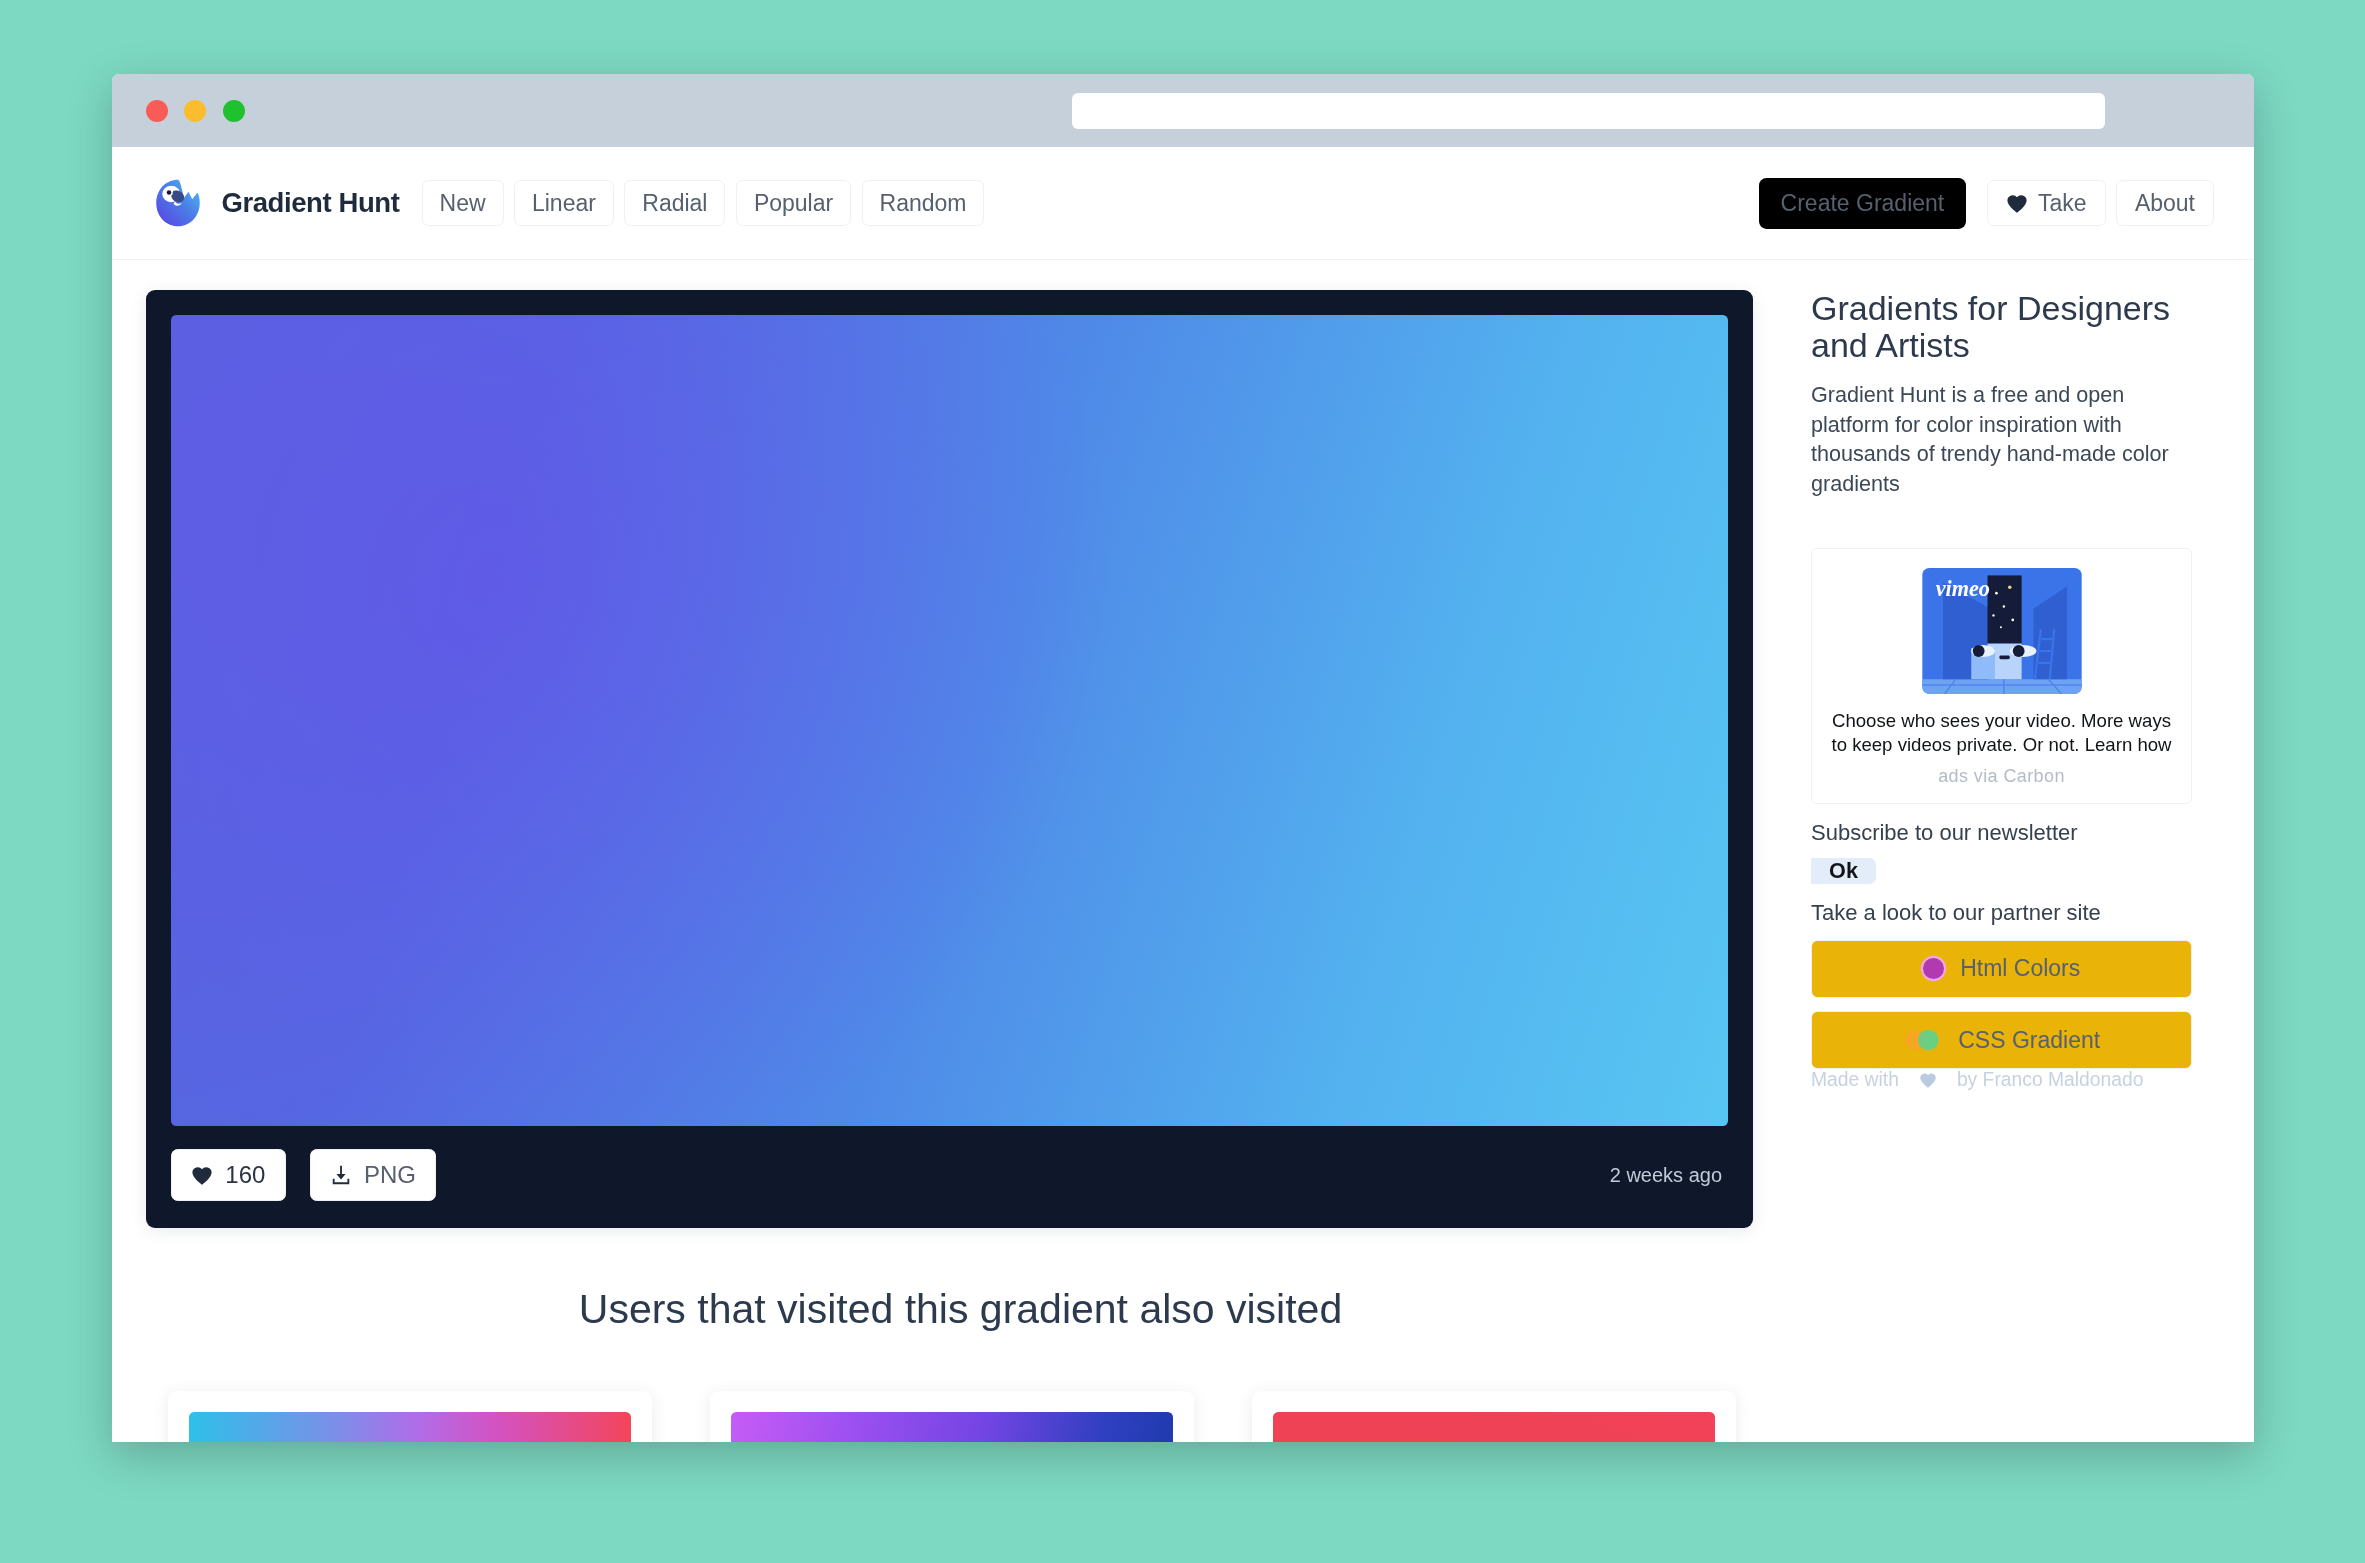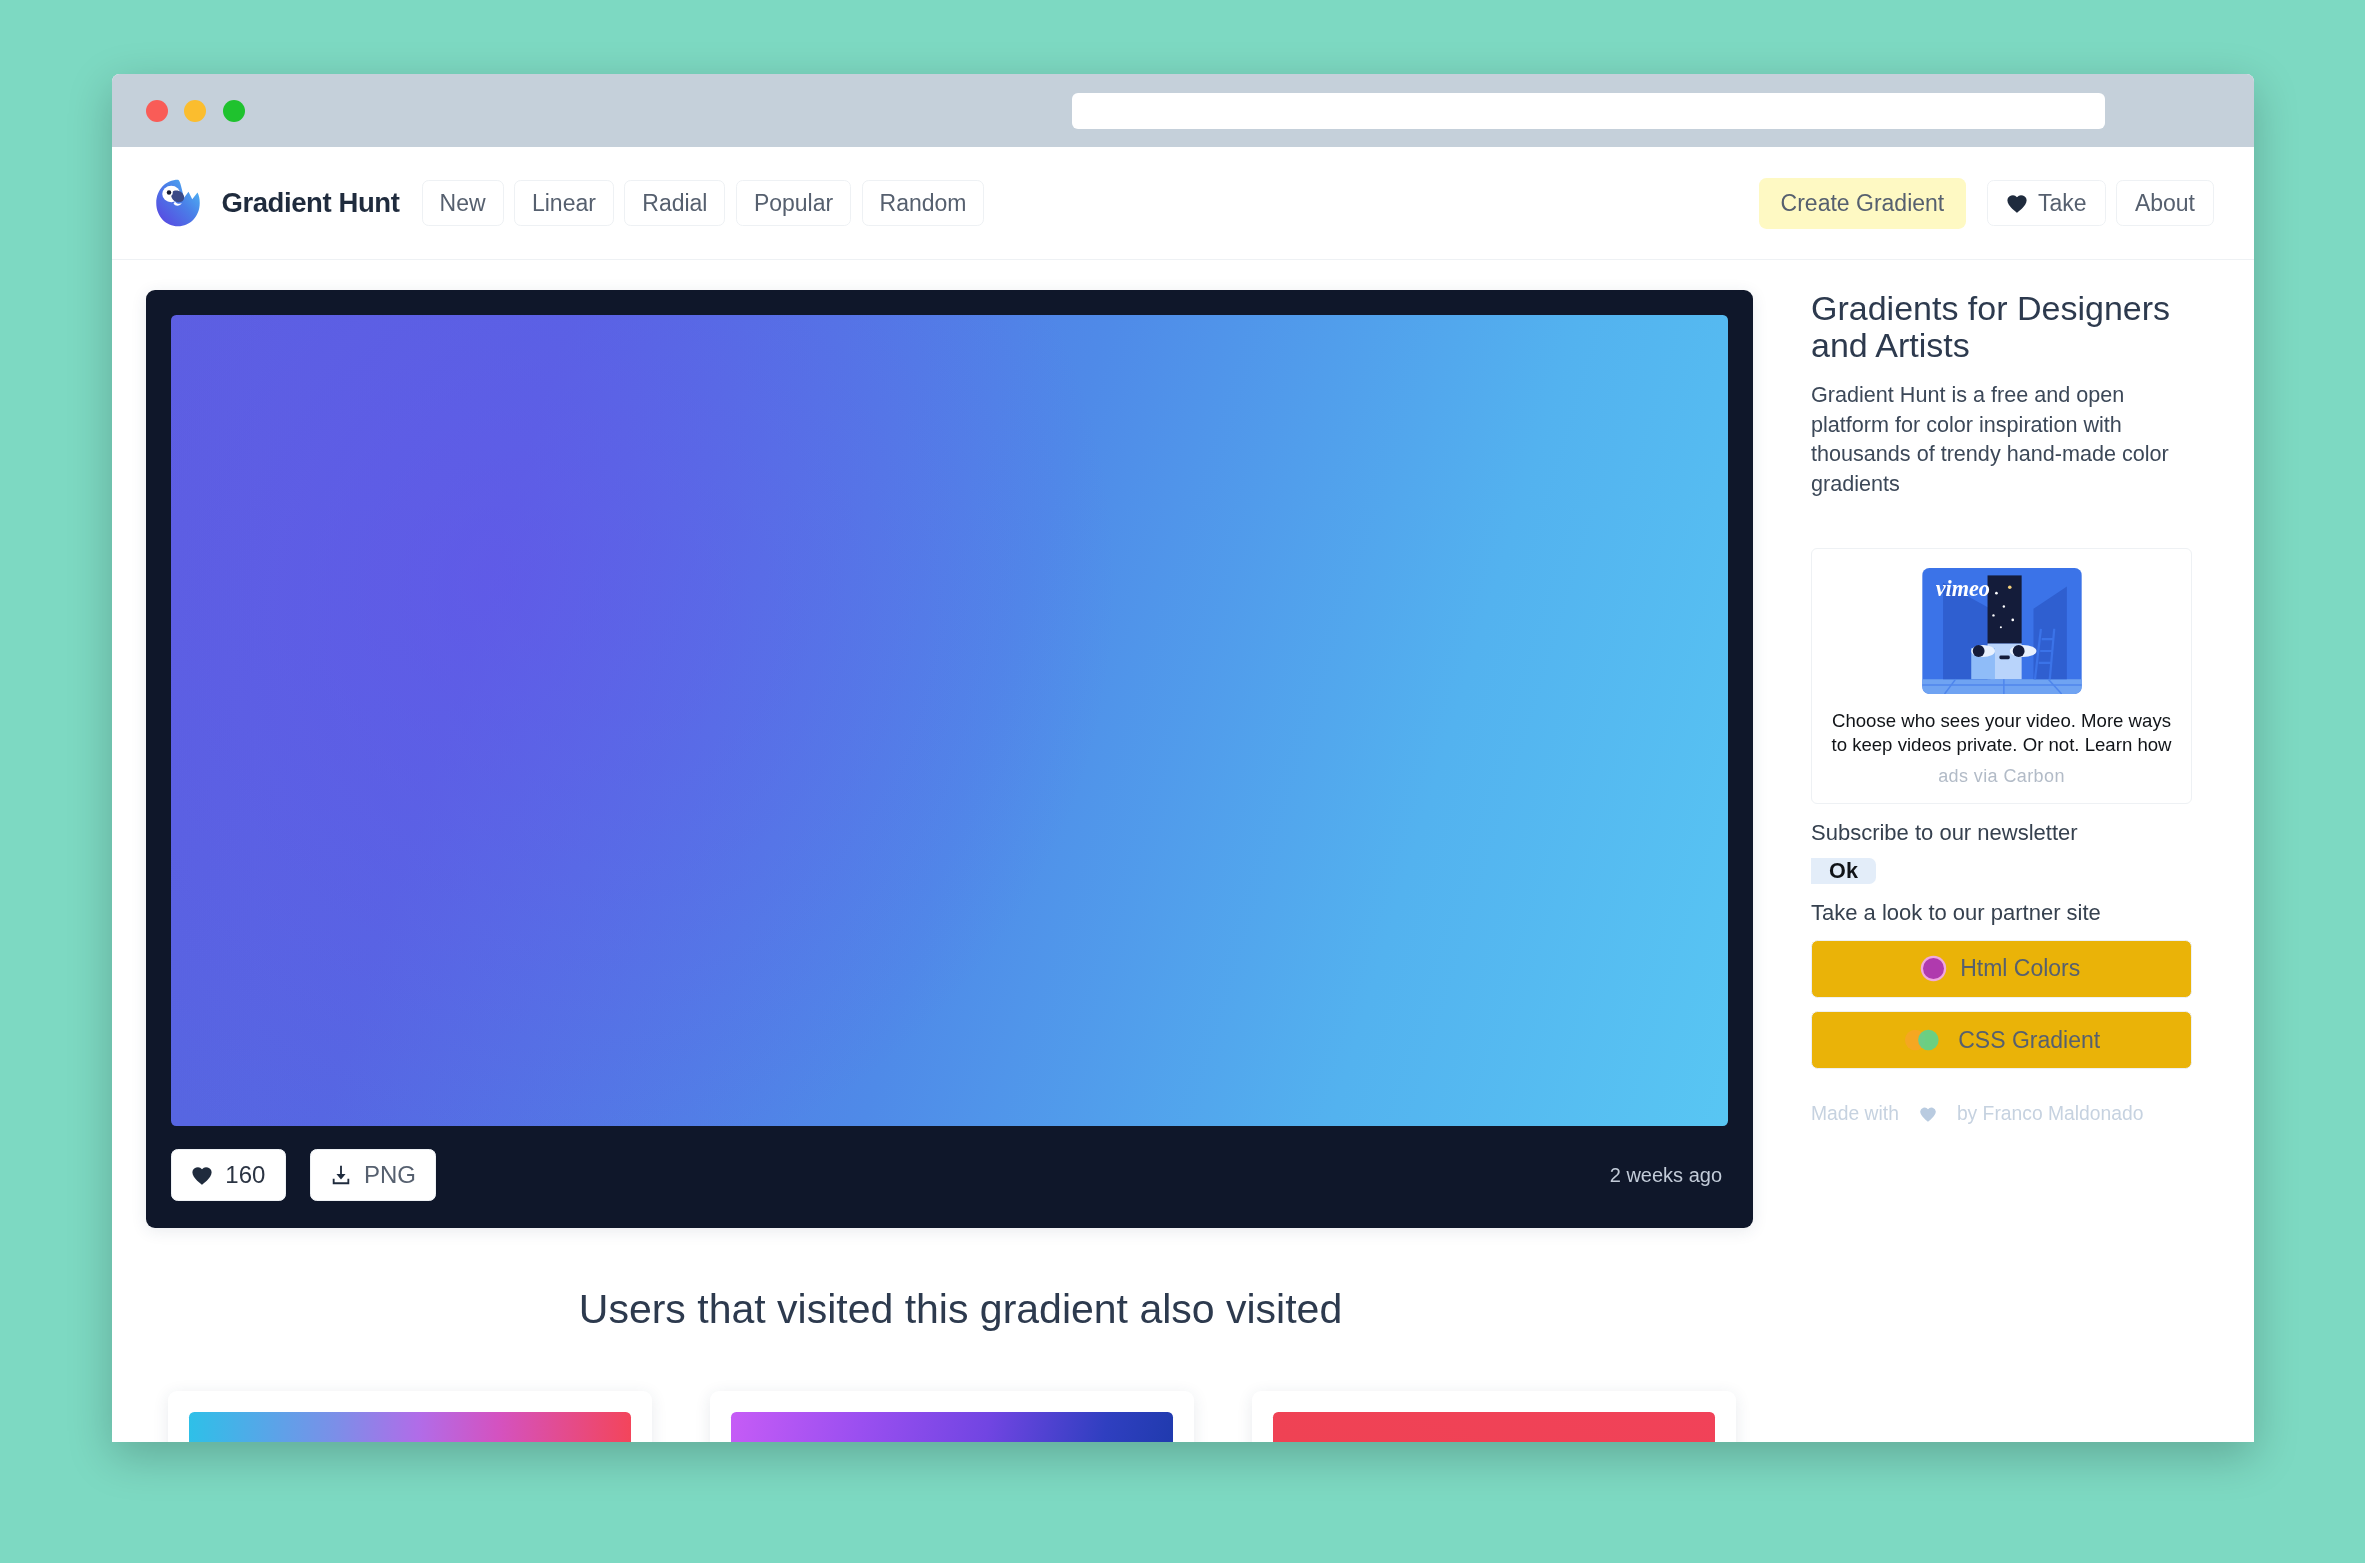--- a/index.html
+++ b/index.html
@@ -68,21 +68,21 @@
     white-space: nowrap;
     cursor: pointer;
   }
   .header-right {
     margin-left: auto;
     display: flex;
     align-items: center;
     gap: 21px;
   }
   .create-btn {
-    background: #fef9c3;
+    background: #000000;
     border: none;
     border-radius: 7.4px;
     padding: 14px 22px;
     font-size: 23px;
     color: #56606f;
     line-height: 1;
     white-space: nowrap;
     cursor: pointer;
   }
   .right-group { display: flex; gap: 10.4px; }
@@ -251,21 +251,20 @@
     font-size: 23px; color: #56606f;
     cursor: pointer;
   }
   .dot-magenta {
     width: 21px; height: 21px; border-radius: 50%;
     background: #b03aae;
     box-shadow: 0 0 0 2.2px #f0a8df;
   }
   .duo { width: 39px; height: 22px; display: block; }
   .credit {
-    margin-top: 34px;
     font-size: 19.3px;
     color: #c6d2e0;
     display: flex; align-items: center; gap: 20px;
   }
   .heart-blue { width: 18px; height: 16.4px; display: block; }
 </style>
 </head>
 <body>
 
 <div class="window">

